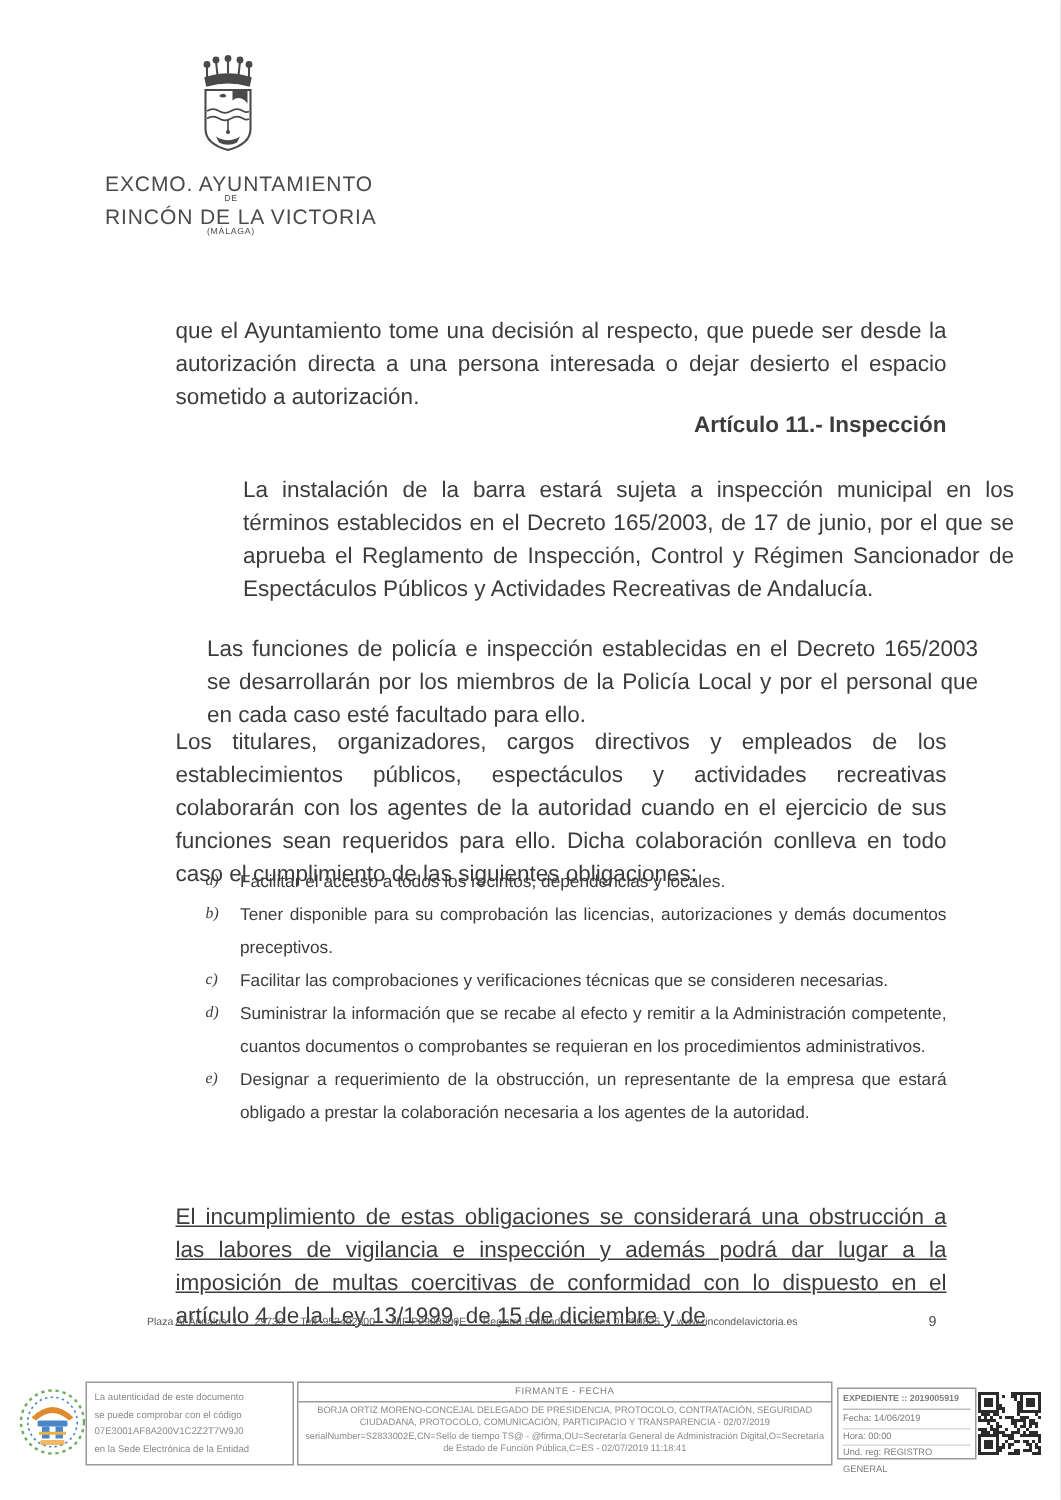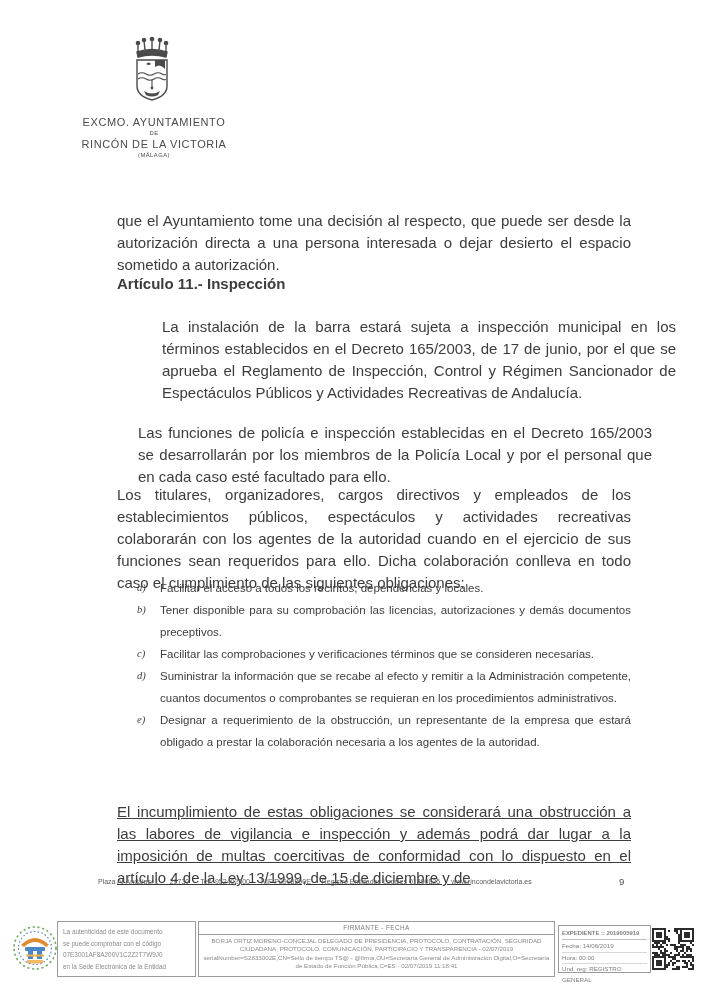--- a/index.html
+++ b/index.html
@@ -4,26 +4,26 @@
 <style>
   html,body{margin:0;padding:0;background:#e8e8e8;}
   .page{
     position:relative;width:707px;height:1000px;background:#ffffff;
     font-family:"Liberation Sans", sans-serif;color:#3c3c3c;overflow:hidden;
     margin:0 auto;box-shadow:0 0 6px rgba(0,0,0,.25);
   }
   
   .coat{position:absolute;left:122px;top:36px;width:60px;height:74px;}
   .org{position:absolute;left:70px;top:116px;width:168px;text-align:center;color:#4b4b4b;}
-  .org .l1,.org .l3{font-size:11px;letter-spacing:.6px;line-height:13px;white-space:nowrap;}
+  .org .l1,.org .l3{font-size:14px;letter-spacing:.6px;line-height:13px;white-space:nowrap;}
   .org .l2,.org .l4{font-size:5.8px;letter-spacing:.5px;line-height:9px;}
   
   .bodytext{position:absolute;left:117px;width:514px;font-size:15px;line-height:22px;text-align:justify;}
   .p1{top:195px;}
-  .h11{top:258px;font-weight:bold;text-align:left;}
+  .h11{top:258px;font-weight:bold;text-align:right;}
   .p2{top:301px;margin-left:45px;}
   .p3{top:407px;margin-left:21px;}
   .p4{top:469px;}
   .p5{top:786px;text-decoration:underline;}
   
   .oblist{position:absolute;left:137px;top:577px;width:494px;font-size:11.5px;line-height:22px;}
   .oblist .item{position:relative;padding-left:23px;text-align:justify;}
   .oblist .marker{
     position:absolute;left:0;top:0;width:18px;
     font-family:"Liberation Serif", serif;font-style:italic;font-size:10.5px;
@@ -96,21 +96,21 @@
     <div class="item">
       <span class="marker">a)</span>
       <span>Facilitar el acceso a todos los recintos, dependencias y locales.</span>
     </div>
     <div class="item">
       <span class="marker">b)</span>
       <span>Tener disponible para su comprobación las licencias, autorizaciones y demás documentos preceptivos.</span>
     </div>
     <div class="item">
       <span class="marker">c)</span>
-      <span>Facilitar las comprobaciones y verificaciones términos que se consideren necesarias.</span>
+      <span>Facilitar las comprobaciones y verificaciones técnicas que se consideren necesarias.</span>
     </div>
     <div class="item">
       <span class="marker">d)</span>
       <span>Suministrar la información que se recabe al efecto y remitir a la Administración competente, cuantos documentos o comprobantes se requieran en los procedimientos administrativos.</span>
     </div>
     <div class="item">
       <span class="marker">e)</span>
       <span>Designar a requerimiento de la obstrucción, un representante de la empresa que estará obligado a prestar la colaboración necesaria a los agentes de la autoridad.</span>
     </div>
   </div>

